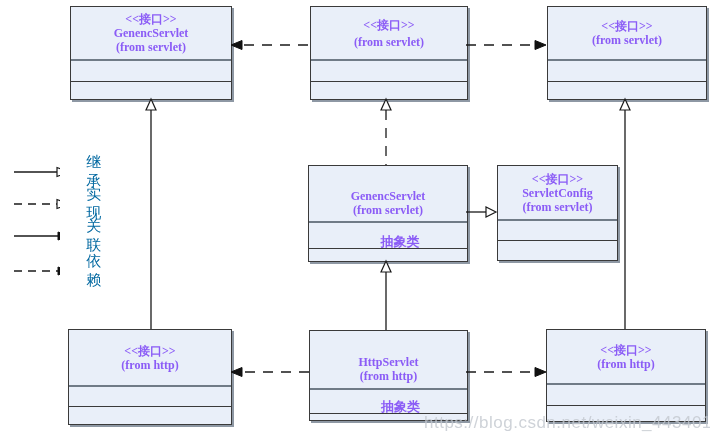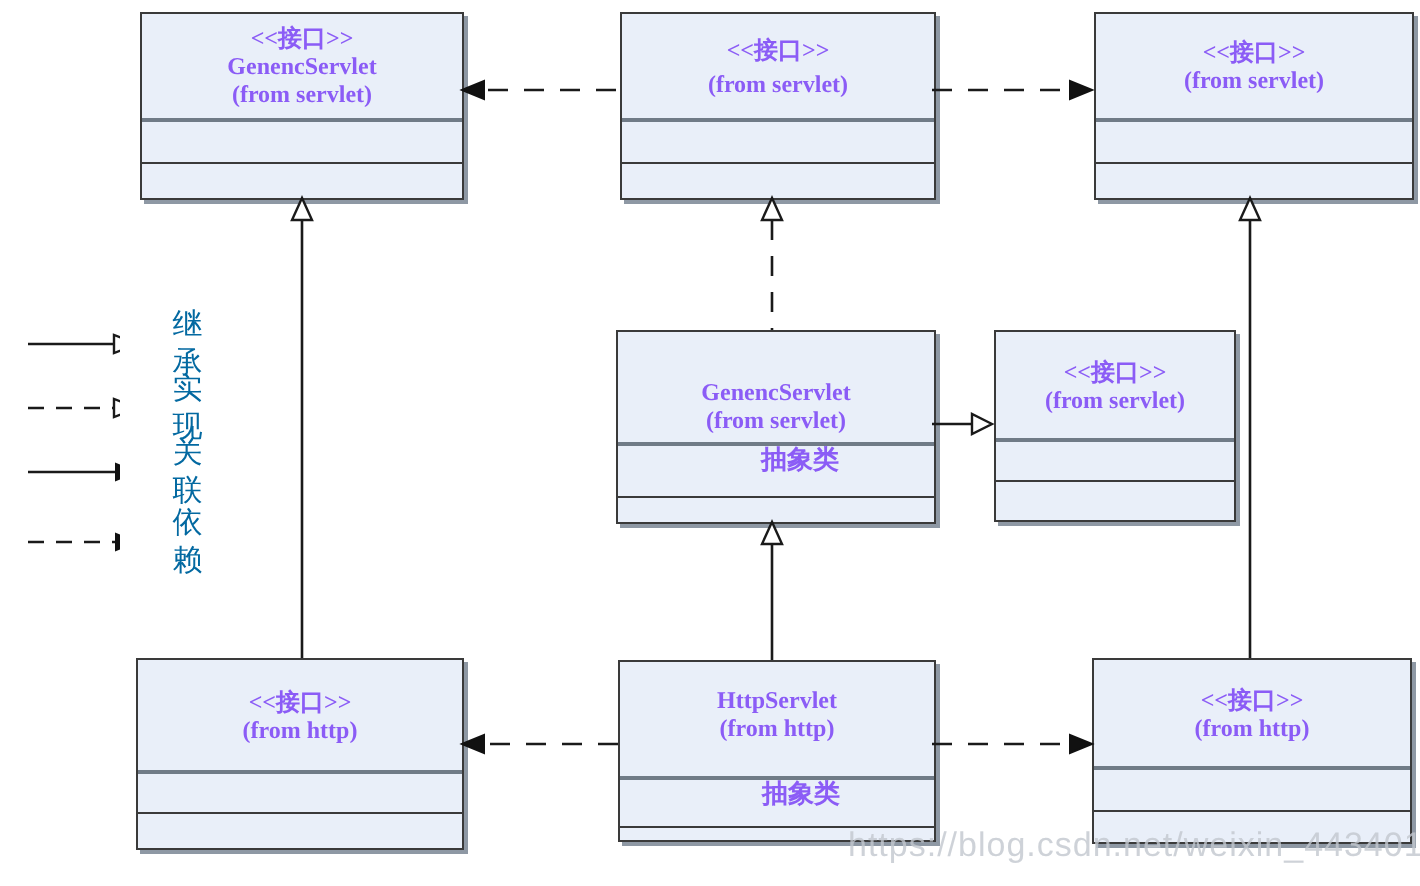--- a/index.html
+++ b/index.html
@@ -5,21 +5,21 @@
   html,body{margin:0;padding:0;background:#ffffff;}
   .stage{position:relative;width:710px;height:443px;background:#ffffff;overflow:hidden;
          font-family:"Liberation Serif","DejaVu Serif",serif;}
   .connectors{position:absolute;left:0;top:0;width:710px;height:443px;z-index:4;pointer-events:none;}
   .uml-box{position:absolute;background:#e9eff9;border:1px solid #3a3a3a;
            box-shadow:2px 2px 0 #8e98a4;display:flex;flex-direction:column;
            z-index:2;color:#8b5cf6;text-align:center;font-weight:bold;}
   .head{border-bottom:2px solid #707b87;display:flex;flex-direction:column;
         justify-content:center;font-size:12px;line-height:14px;}
   .comp{flex:0 0 auto;}
-  .comp-a{border-bottom:1px solid #3a3a3a;display:flex;align-items:flex-start;justify-content:center;
+  .comp-a{border-bottom:1px solid #3a3a3a;display:flex;align-items:flex-end;justify-content:center;
           font-size:13px;line-height:13px;padding-left:24px;}
   .comp-b{flex:1 1 auto;}
   .legend{position:absolute;left:14px;top:160px;z-index:3;}
   .legend-row{position:absolute;left:0;height:18px;display:flex;align-items:center;}
   .legend-row svg{display:block;margin-right:26px;}
   .legend-label{font-size:15px;color:#0369a1;font-family:"Liberation Serif","DejaVu Serif",serif;}
   .watermark{position:absolute;left:424px;top:413px;z-index:10;font-family:"Liberation Sans","DejaVu Sans",sans-serif;
              font-size:17px;color:#c3c8cf;opacity:0.8;letter-spacing:0.5px;white-space:nowrap;}
   .st{stroke:#1a1a1a;stroke-width:1.3;fill:none;}
   .dash{stroke-dasharray:10,8;}
@@ -114,37 +114,38 @@
     </div>
     <div class="comp comp-a" style="height:25px">
       <span>抽象类</span>
     </div>
     <div class="comp comp-b"></div>
   </div>
 
   <div class="uml-box" style="left:497px;top:165px;width:119px;height:94px">
     <div class="head" style="height:53px">
       <div>&lt;&lt;接口&gt;&gt;</div>
+      <div>ServletConfig</div>
       <div>(from servlet)</div>
     </div>
     <div class="comp comp-a" style="height:19px"></div>
     <div class="comp comp-b"></div>
   </div>
 
   <div class="uml-box" style="left:68px;top:329px;width:162px;height:94px">
     <div class="head" style="height:55px">
       <div>&lt;&lt;接口&gt;&gt;</div>
       <div>(from http)</div>
     </div>
     <div class="comp comp-a" style="height:19px"></div>
     <div class="comp comp-b"></div>
   </div>
 
   <div class="uml-box" style="left:309px;top:330px;width:157px;height:89px">
-    <div class="head" style="height:52px;padding-bottom:5px">
+    <div class="head" style="height:52px;justify-content:flex-end;padding-bottom:5px">
       <div>HttpServlet</div>
       <div>(from http)</div>
     </div>
     <div class="comp comp-a" style="height:23px">
       <span>抽象类</span>
     </div>
     <div class="comp comp-b"></div>
   </div>
 
   <div class="uml-box" style="left:546px;top:329px;width:158px;height:91px">

